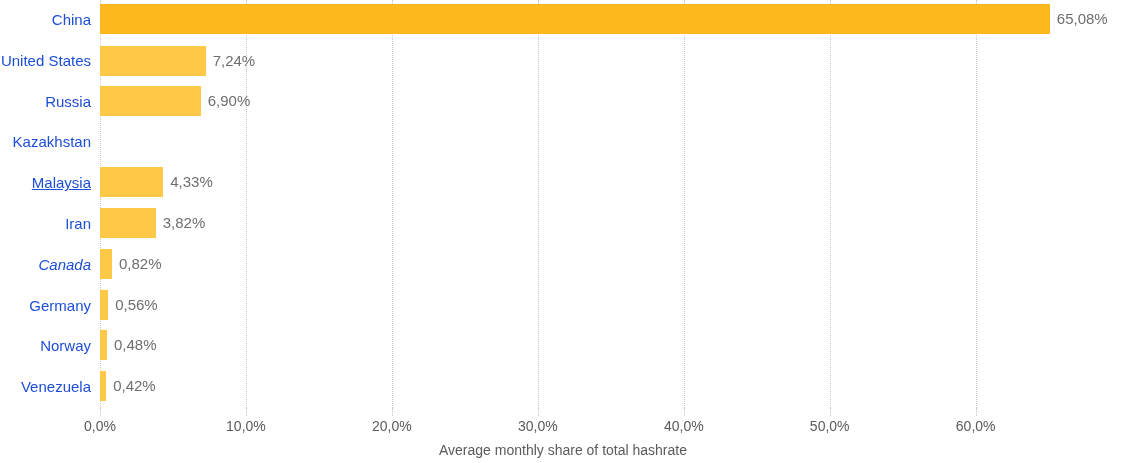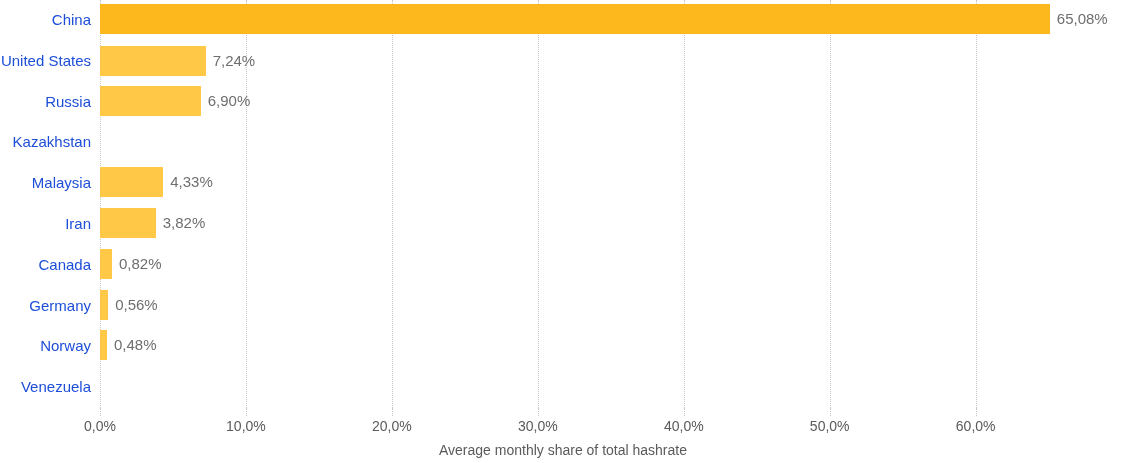--- a/index.html
+++ b/index.html
@@ -131,23 +131,23 @@
 </head>
 <body>
 
 <div id="chart-root">
 
   <div class="cat-labels">
       <div class="cat-label" style="top: 0px;">China</div>
       <div class="cat-label" style="top: 40.8px;">United States</div>
       <div class="cat-label" style="top: 81.6px;">Russia</div>
       <div class="cat-label" style="top: 122.4px;">Kazakhstan</div>
-      <div class="cat-label" style="top: 163.2px;">Malaysia</div>
+      <div class="cat-label" style="top: 163.2px; text-decoration: underline;">Malaysia</div>
       <div class="cat-label" style="top: 204px;">Iran</div>
-      <div class="cat-label" style="top: 244.8px;">Canada</div>
+      <div class="cat-label" style="top: 244.8px; font-style: italic;">Canada</div>
       <div class="cat-label" style="top: 285.6px;">Germany</div>
       <div class="cat-label" style="top: 326.4px;">Norway</div>
       <div class="cat-label" style="top: 367.2px;">Venezuela</div>
     </div>
 
   <div class="plot-area">
     <div class="gridlines">
         <div class="gridline" style="left: 0px;"></div>
         <div class="gridline" style="left: 145.946px;"></div>
         <div class="gridline" style="left: 291.892px;"></div>
@@ -181,20 +181,24 @@
           <div class="bar" style="width: 11.9676px;"></div>
           <div class="bar-value" style="left: 11.9676px;">0,82%</div>
         </div>
         <div class="bar-row" style="top: 285.6px;">
           <div class="bar" style="width: 8.17297px;"></div>
           <div class="bar-value" style="left: 8.17297px;">0,56%</div>
         </div>
         <div class="bar-row" style="top: 326.4px;">
           <div class="bar" style="width: 7.00541px;"></div>
           <div class="bar-value" style="left: 7.00541px;">0,48%</div>
+        </div>
+        <div class="bar-row" style="top: 367.2px;">
+          <div class="bar" style="width: 6.12973px;"></div>
+          <div class="bar-value" style="left: 6.12973px;">0,42%</div>
         </div>
       </div>
   </div>
 
   <div class="x-axis">
     <div class="x-ticks-holder">
         <div class="x-tick" style="left: 0px;"></div>
         <div class="x-tick-label" style="left: 0px;">0,0%</div>
         <div class="x-tick" style="left: 145.946px;"></div>
         <div class="x-tick-label" style="left: 145.946px;">10,0%</div>

